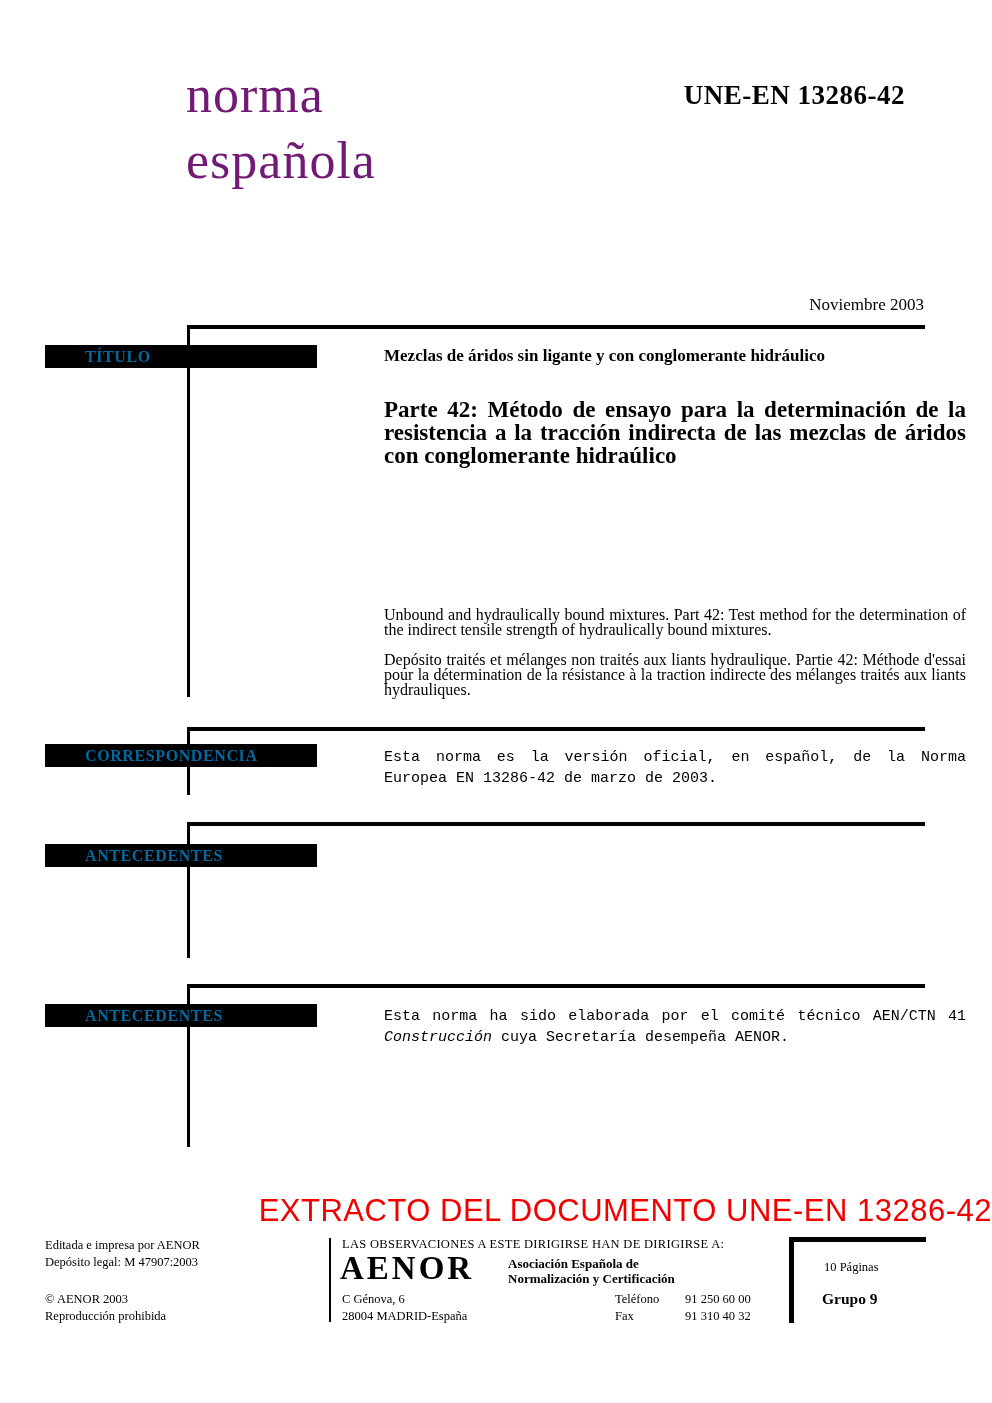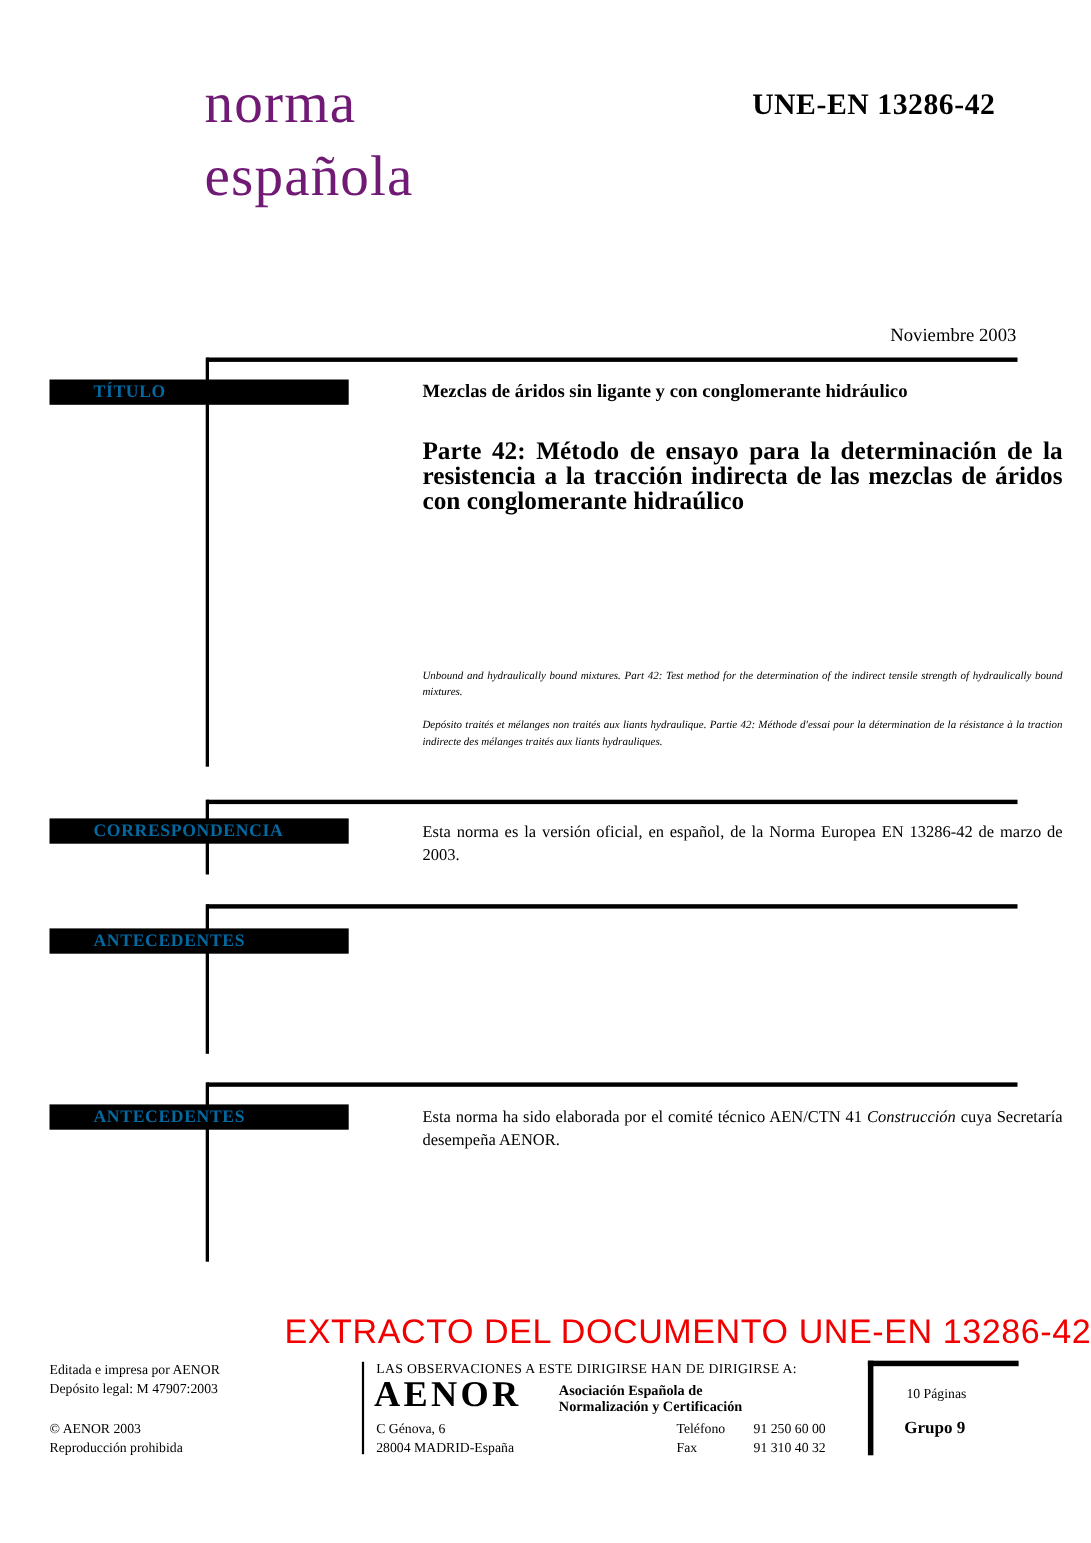--- a/index.html
+++ b/index.html
@@ -34,22 +34,22 @@
     position:absolute;left:45px;width:272px;height:23px;
     background:#000;color:#0369a1;
     font-size:16px;font-weight:bold;letter-spacing:.6px;
     line-height:23px;padding-left:40px;box-sizing:border-box;
     white-space:nowrap;
   }
   
   .body-col{position:absolute;left:342px;width:582px;margin-left:42px;}
   .title-line{font-size:17px;font-weight:bold;}
   .title-par{font-size:23px;font-weight:bold;line-height:23px;text-align:justify;}
-  .lang-par{font-size:10px;font-style:italic;line-height:15px;text-align:justify;}
-  .sect-par{font-size:15px;line-height:21px;text-align:justify;}
+  .lang-par{font-size:16px;line-height:15px;text-align:justify;}
+  .sect-par{font-size:15px;line-height:21px;text-align:justify;font-family:Liberation Mono, monospace;}
   .italic{font-style:italic;}
   
   .extracto{
     position:absolute;left:0;top:1172px;width:100%;
     text-align:right;
     font-family:"Liberation Sans", sans-serif;
     font-size:31px;letter-spacing:.5px;
     color:#f20000;
     white-space:nowrap;
     margin-top:21px;

